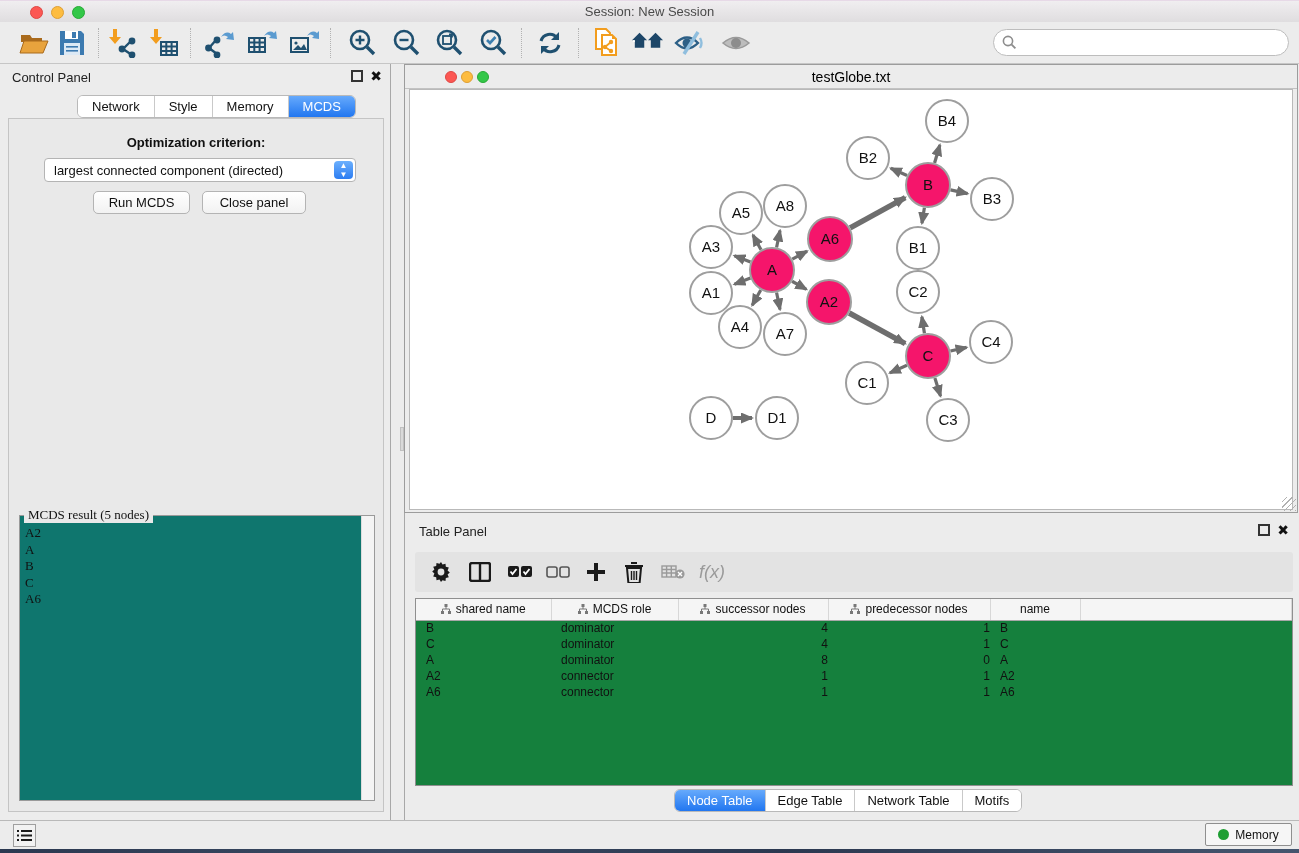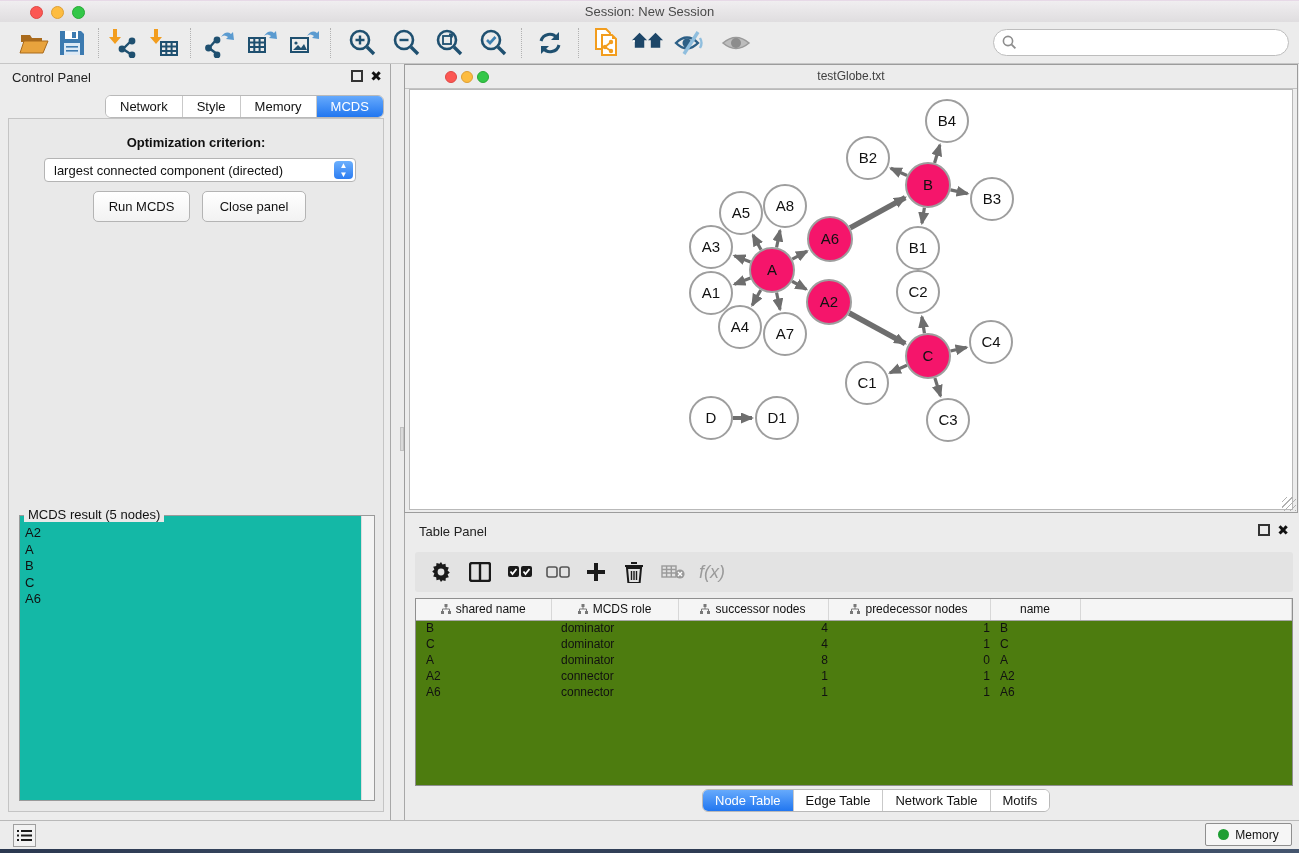--- a/index.html
+++ b/index.html
@@ -30,80 +30,80 @@
   
   #control-panel { position:absolute; left:0; top:64px; width:391px; height:756px;
     background:#ececec; border-right:1px solid #a8a8a8; }
   #cp-header { position:absolute; left:0; top:0; width:100%; height:26px; }
   #cp-header .ttl { position:absolute; left:12px; top:6px; font-size:13px; color:#222; }
   .win-btns { position:absolute; right:8px; top:6px; display:flex; gap:7px; }
   .float-btn { width:12px; height:12px; border:2px solid #333; display:inline-block; }
   .close-btn { font-size:14px; font-weight:bold; color:#111; line-height:12px; }
 
   .seg-tabs { display:flex; border:1px solid #b9b9b9; border-radius:6px;
-    overflow:hidden; background:#fff; height:23px;margin-left:28px; }
+    overflow:hidden; background:#fff; height:23px; }
   .seg-tab { padding:3px 14px; font-size:13px; color:#111; background:#fff;
     border-right:1px solid #c9c9c9; display:flex; align-items:center; }
   .seg-tab:last-child { border-right:none; }
   .seg-tab.active { background:linear-gradient(#66aafc,#2176f0); color:#fff; }
   #cp-tabs { position:absolute; left:77px; top:31px; }
 
   #cp-content { position:absolute; left:8px; top:54px; width:376px; height:694px;
     border:1px solid #c4c4c4; background:#e9e9e9; }
   #opt-label { position:absolute; left:0; width:100%; top:16px; text-align:center;
     font-size:13px; font-weight:600; color:#111; }
   #criterion { position:absolute; left:35px; top:39px; width:312px; height:24px;
     background:#fff; border:1px solid #b4b4b4; border-radius:4px; font-size:13px;
     color:#111; display:flex; align-items:center; padding-left:9px; }
   #criterion .stepper { position:absolute; right:2px; top:2px; width:19px; height:18px;
     border-radius:4px; background:linear-gradient(#6cb0fd,#2c7df2); color:#fff;
     font-size:8px; line-height:9px; text-align:center; }
-  .push-btn { position:absolute; height:31px; background:linear-gradient(#ffffff,#f2f2f2);
+  .push-btn { position:absolute; height:23px; background:linear-gradient(#ffffff,#f2f2f2);
     border:1px solid #b4b4b4; border-radius:5px; font-size:13px; color:#111;
     display:flex; align-items:center; justify-content:center; }
   #run-btn { left:84px; top:72px; width:97px; }
   #closepanel-btn { left:193px; top:72px; width:104px; }
 
   #result-box { position:absolute; left:10px; top:396px; width:356px; height:286px;
-    border:1px solid #9a9a9a; background:#14b8a6; }
+    border:1px solid #9a9a9a; background:#0f766e;font-family:Liberation Serif, serif; }
   #result-legend { position:absolute; left:4px; top:-9px; background:#e9e9e9;
     padding:0 4px; font-size:13px; color:#111; }
   #result-list { position:absolute; left:1px; top:5px; bottom:1px; right:13px;
     font-size:13px; line-height:16.5px; padding:4px 0 0 4px; color:#111; overflow:hidden; }
   #result-scroll { position:absolute; right:0; top:0; bottom:0; width:13px;
     background:#f4f4f4; border-left:1px solid #ddd; }
 
   
   #net-window { position:absolute; left:404px; top:64px; width:894px; height:449px;
     background:#ececec; border:1px solid #9c9c9c; }
   #net-titlebar { position:absolute; left:0; top:0; width:100%; height:24px;
     background:#ececec; border-bottom:1px solid #c2c2c2; }
   #net-titlebar .title { position:absolute; left:0; right:0; top:4px;
-    text-align:center; font-size:12px; color:#404040; }
+    text-align:center; font-size:14px; color:#000000; }
   #net-canvas { position:absolute; left:4px; top:24px; width:884px; height:421px;
     background:#fff; border:1px solid #b9b9b9; }
   #graph text { font-size:15px; fill:#111; text-anchor:middle; }
   #resize-grip { position:absolute; right:1px; bottom:1px; width:14px; height:14px;
     background:repeating-linear-gradient(135deg, transparent 0 3px, #b0b0b0 3px 4px); }
   #left-grip { position:absolute; left:-5px; top:362px; width:4px; height:24px;
     background:#d9d9d9; border:1px solid #c0c0c0; }
 
   
   #table-panel { position:absolute; left:404px; top:513px; width:895px; height:307px;
     background:#ececec; border-left:1px solid #a8a8a8; }
   #tp-header .ttl { position:absolute; left:14px; top:11px; font-size:13px; color:#222; }
   #tp-toolbar { position:absolute; left:10px; top:39px; width:878px; height:40px;
     background:#e3e3e3; border-radius:3px; }
   .tp-icon { position:absolute; top:5px; height:30px; display:flex;
     align-items:center; justify-content:center; }
   #fx-label { font-family:Liberation Sans, sans-serif; font-style:italic; font-size:18px;
     color:#9a9a9a; }
 
   #node-table { position:absolute; left:10px; top:85px; width:878px; height:188px;
-    background:#4d7c0f; border:1px solid #8f8f8f; }
+    background:#15803d; border:1px solid #8f8f8f; }
   #node-table table { border-collapse:collapse; width:100%; table-layout:fixed;
     font-size:12px; color:#111; }
   #node-table th { height:21px; background:#f5f5f5; font-weight:normal;
     border-right:1px solid #d7d7d7; border-bottom:1px solid #a7a7a7;
     text-align:center; overflow:hidden; white-space:nowrap; }
   #node-table td { height:16px; padding:0 0 0 10px; white-space:nowrap; overflow:hidden; }
   td.num-succ { text-align:right; padding:0 14px 0 0; }
   td.num-pred { text-align:right; padding:0 55px 0 0; }
   .col-icon { display:inline-block; vertical-align:-1px; margin-right:5px; }
 

